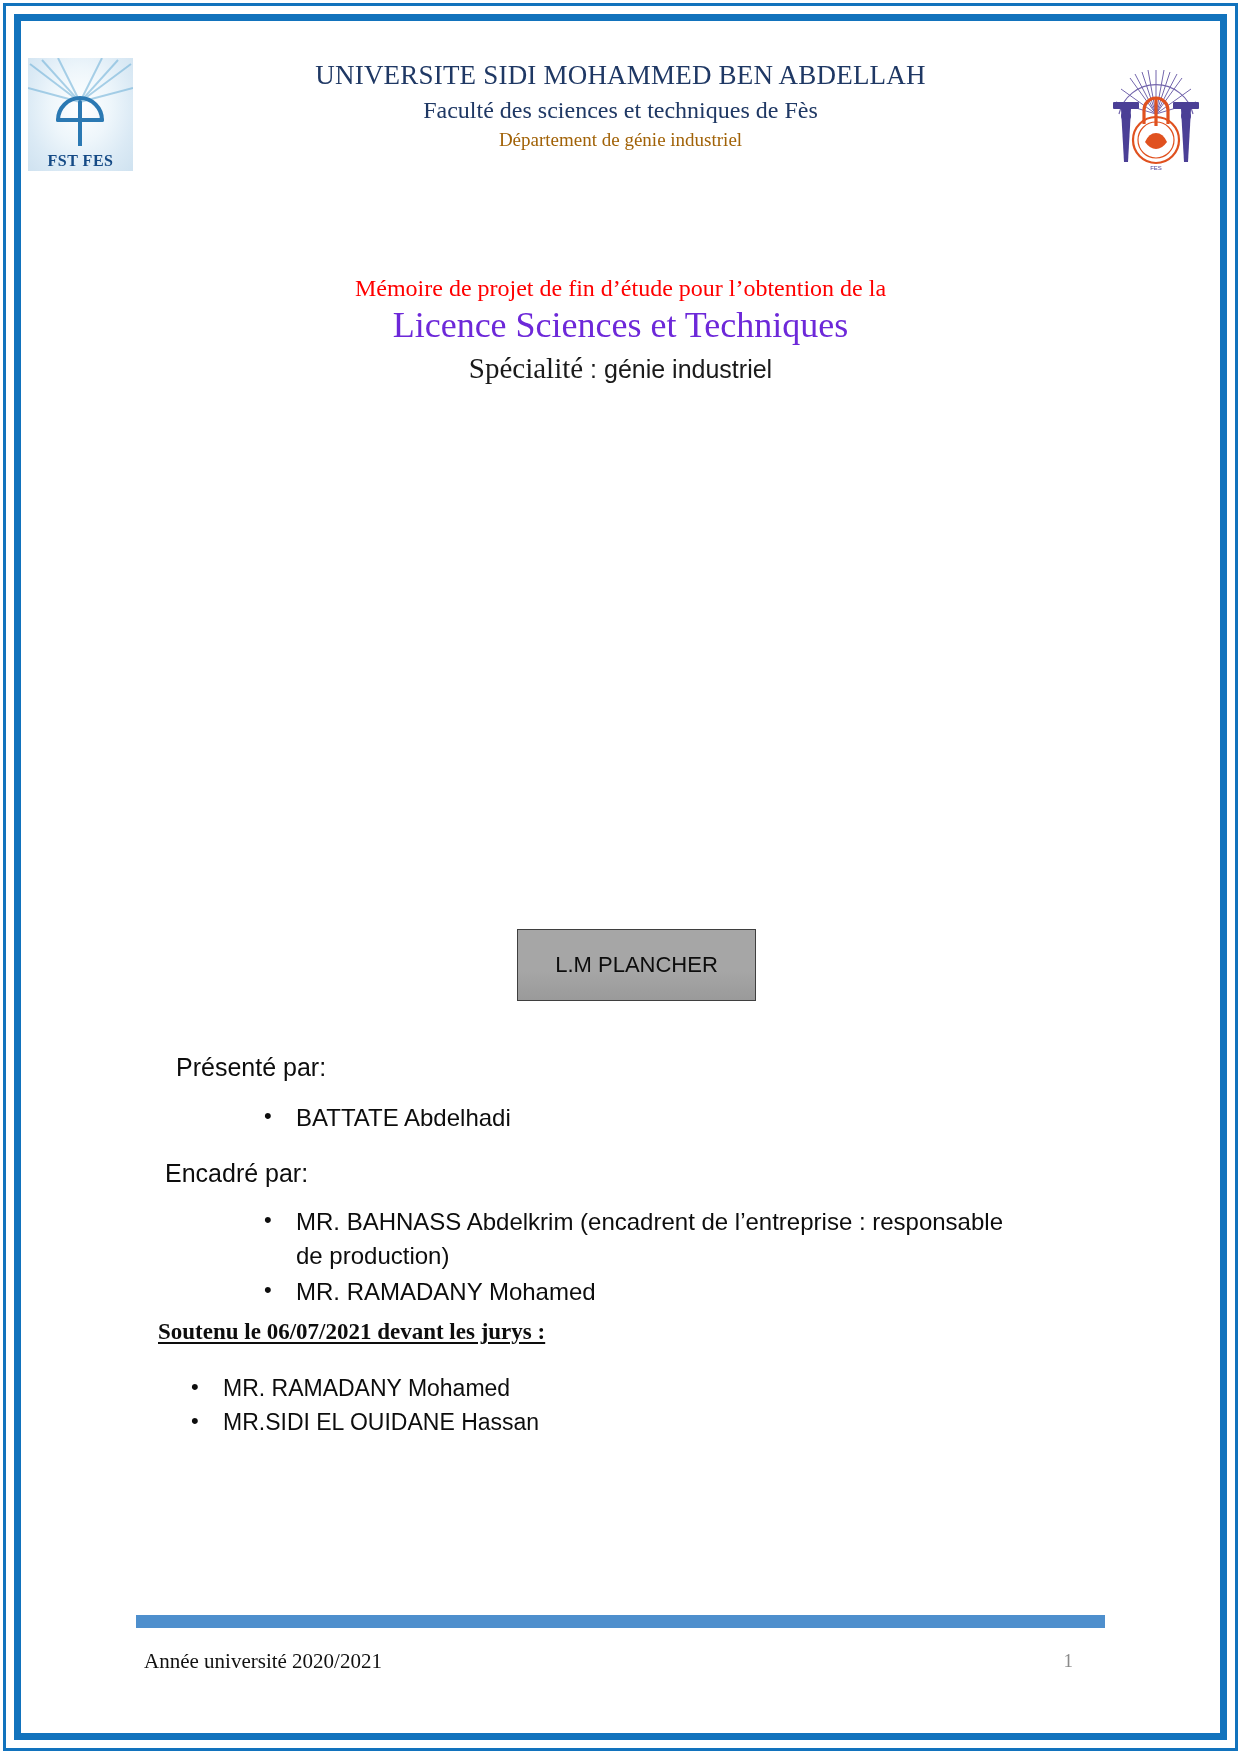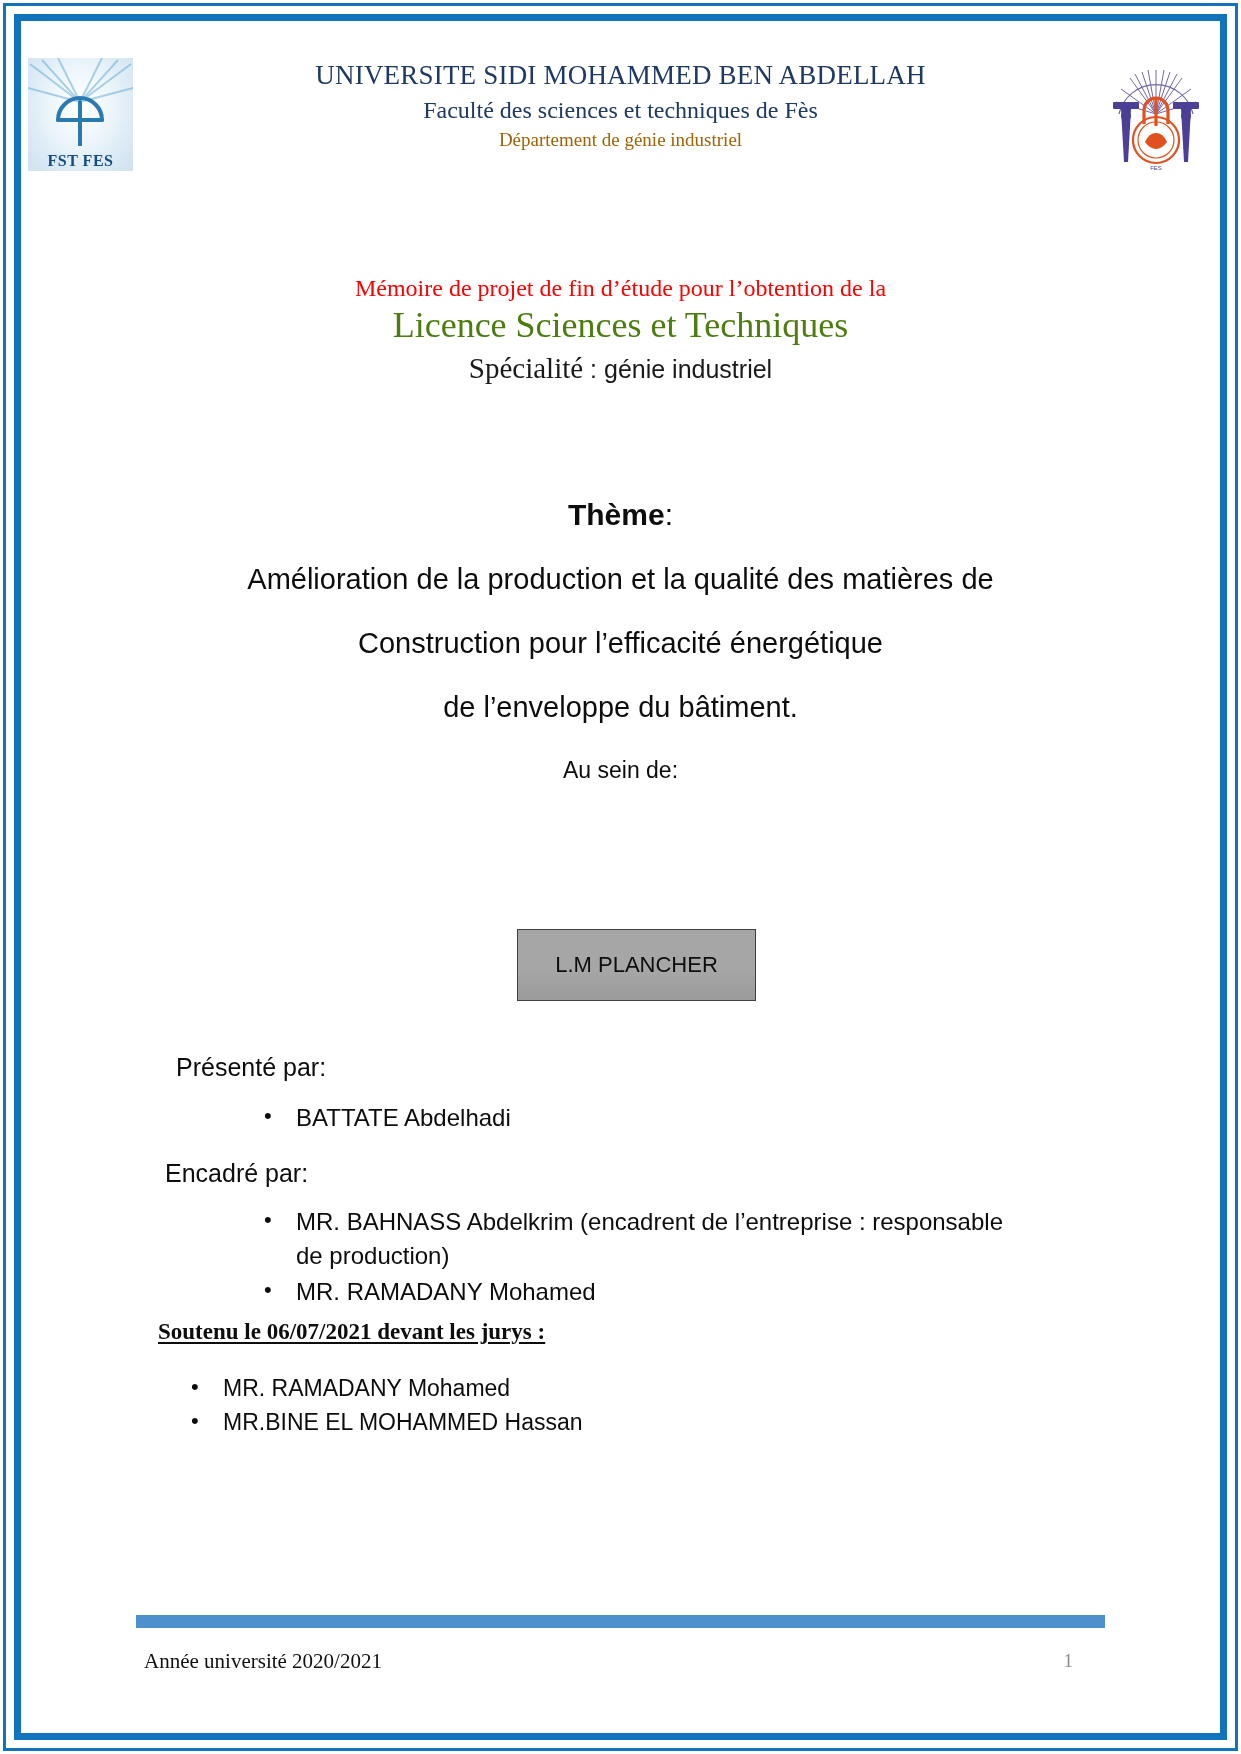--- a/index.html
+++ b/index.html
@@ -102,21 +102,21 @@
     left: 60px; right: 60px; top: 245px;
     text-align: center;
     font-family: "Liberation Serif", serif;
   }
   .t-red {
     color: #ff0000;
     font-size: 24px;
     line-height: 1.25;
   }
   .t-blue {
-    color: #4d7c0f;
+    color: #6d28d9;
     font-size: 36px;
     line-height: 1.25;
   }
   .t-spec {
     font-size: 29px;
     color: #1a1a1a;
     line-height: 1.3;
     margin-top: 2px;
   }
   .t-spec .sans {
@@ -321,47 +321,40 @@
         </svg>
       </div>
     </div>
 
     <div class="title-block">
       <div class="t-red">Mémoire de projet de fin d’étude pour l’obtention de la</div>
       <div class="t-blue">Licence Sciences et Techniques</div>
       <div class="t-spec"><span>Spécialité</span><span class="sans"> : génie industriel</span></div>
     </div>
 
-    <div class="theme-block">
-      <div class="theme-label"><span>Thème</span><span class="colon">:</span></div>
-      <div class="theme-line">Amélioration de la production et la qualité des matières de</div>
-      <div class="theme-line">Construction pour l’efficacité énergétique</div>
-      <div class="theme-line">de l’enveloppe du bâtiment.</div>
-      <div class="au-sein">Au sein de:</div>
-    </div>
 
     <div class="company-box">L.M PLANCHER</div>
 
     <div class="people">
 
       <div class="sec-head head-presente">Présenté par:</div>
       <ul class="bullet-list list-presente">
         <li>BATTATE Abdelhadi</li>
       </ul>
 
       <div class="sec-head head-encadre">Encadré par:</div>
       <ul class="bullet-list list-encadre">
         <li>MR. BAHNASS Abdelkrim   (encadrent de l’entreprise : responsable de production)</li>
         <li> MR. RAMADANY Mohamed</li>
       </ul>
 
       <div class="jury-head">Soutenu le 06/07/2021 devant les jurys :</div>
       <ul class="bullet-list list-jury">
         <li>MR. RAMADANY Mohamed</li>
-        <li>MR.BINE EL MOHAMMED Hassan</li>
+        <li>MR.SIDI EL OUIDANE Hassan</li>
       </ul>
     </div>
 
     <div class="footer-bar"></div>
     <div class="footer-text">Année université 2020/2021</div>
     <div class="footer-page">1</div>
 
   </div>
 </div>
 

